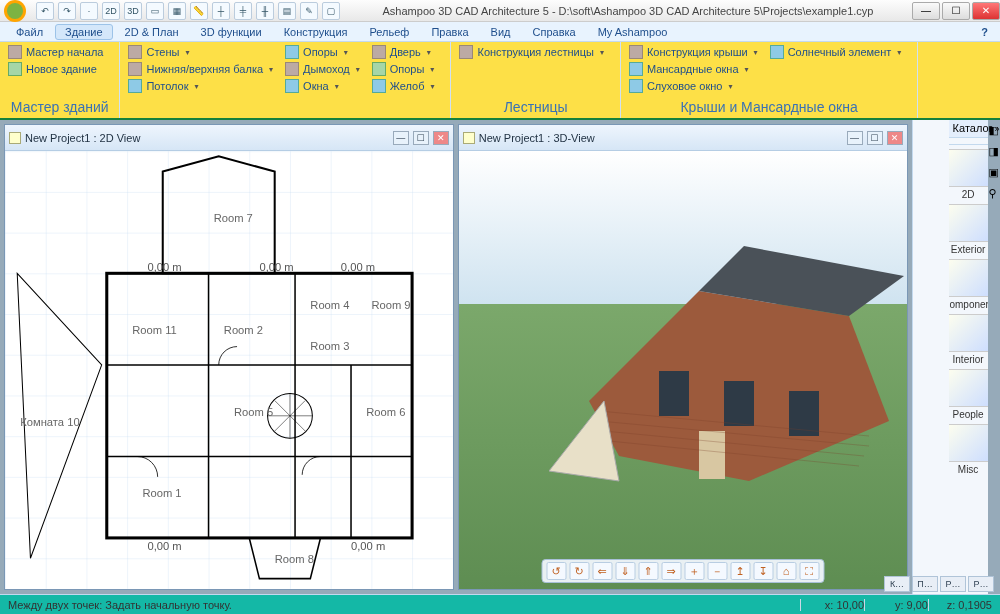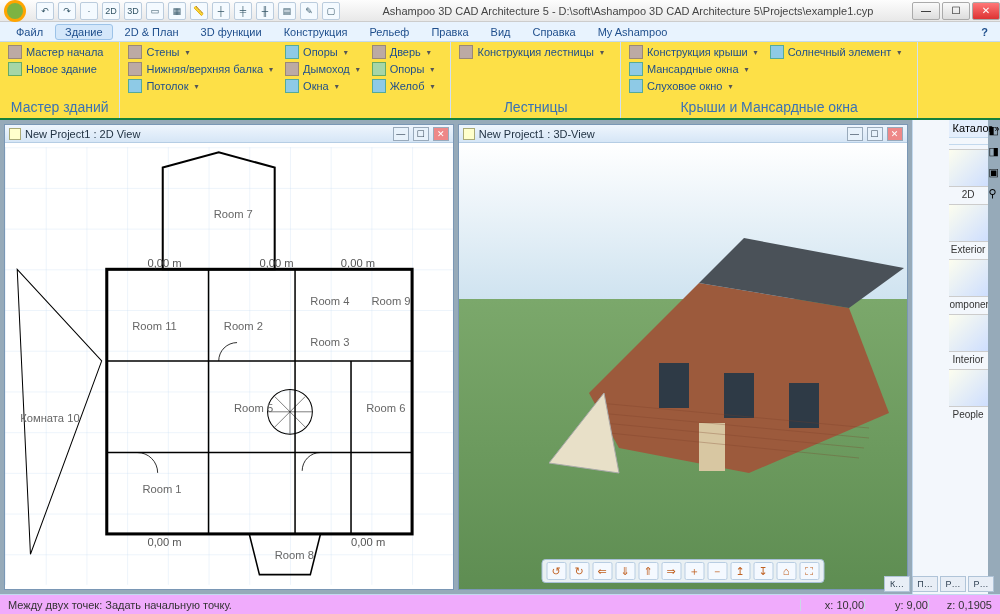--- a/index.html
+++ b/index.html
@@ -32,21 +32,21 @@
 .ribbon-btn .ico.blue { background:#8ecae6; border-color:#5a9;}
 .ribbon-btn .ico.green { background:#a5d6a7; border-color:#6a6;}
 .ribbon-btn .ico.brown { background:#bcaaa4; border-color:#987;}
 .ribbon-btn .dd { font-size:8px; color:#555; margin-left:2px;}
 .ribbon-group .caption { text-align:center; color:#3a72b5; font-size:14px; padding:1px 0 3px;}
 
 
 .workspace { position:absolute; top:120px; left:0; right:0; bottom:20px; display:flex; background:#96aab9;}
 .mdi { flex:1; display:flex; gap:4px; padding:4px;}
 .subwin { flex:1; background:#fff; border:1px solid #7a97b5; display:flex; flex-direction:column; min-width:0;}
-.subwin .swtitle { height:18px; background:linear-gradient(#eef5fd,#d6e6f6); border-bottom:1px solid #b5cde4; display:flex; align-items:center; padding:0 4px; gap:4px;}
+.subwin .swtitle { height:26px; background:linear-gradient(#eef5fd,#d6e6f6); border-bottom:1px solid #b5cde4; display:flex; align-items:center; padding:0 4px; gap:4px;}
 .subwin .swtitle .ico2 { width:12px; height:12px; background:#ffc; border:1px solid #aa7;}
 .subwin .swtitle .txt { color:#234; flex:1;}
 .subwin .swtitle .swbtn { width:16px; height:14px; border:1px solid #9ab; background:#e8f2fb; font-size:9px; display:flex; align-items:center; justify-content:center; color:#345;}
 .subwin .swtitle .swbtn.cl { background:#e88; color:#fff;}
 .subwin .content { flex:1; position:relative; overflow:hidden;}
 
 
 .plan { position:absolute; inset:0; background:#fff;}
 .plan svg { width:100%; height:100%;}
 
@@ -63,21 +63,21 @@
 .catalog .citem { width:60px; text-align:center;}
 .catalog .citem .thumb { width:48px; height:38px; margin:0 auto 2px; border:1px solid #ccc; background:linear-gradient(135deg,#ffe,#cdf);}
 .catalog .citem .lbl { font-size:10px; color:#333;}
 .catalog-wrap { display:flex; height:100%;}
 
 
 .bottomtabs { position:absolute; right:6px; bottom:22px; height:16px; display:flex; gap:2px;}
 .bottomtabs .btab { width:26px; height:16px; background:#e8eef6; border:1px solid #b0c4d8; font-size:9px; display:flex; align-items:center; justify-content:center; color:#345;}
 
 
-.statusbar { position:absolute; left:0; right:0; bottom:0; height:20px; background:#f0abfc; border-top:1px solid #c3d9ee; display:flex; align-items:center; padding:0 8px; color:#333;}
+.statusbar { position:absolute; left:0; right:0; bottom:0; height:20px; background:#14b8a6; border-top:1px solid #c3d9ee; display:flex; align-items:center; padding:0 8px; color:#333;}
 .statusbar .msg { flex:1;}
 .statusbar .coord { width:64px; text-align:right; border-left:1px solid #cbd8e6; padding-left:6px;}
 </style>
 </head>
 <body>
 
 <div class="titlebar">
   <div class="logo"></div>
   <div class="qat">
     <div class="qat-btn">↶</div>
@@ -374,20 +374,24 @@
             <div class="lbl">Component</div>
           </div>
           <div class="citem">
             <div class="thumb"></div>
             <div class="lbl">Interior</div>
           </div>
           <div class="citem">
             <div class="thumb"></div>
             <div class="lbl">People</div>
           </div>
+          <div class="citem">
+            <div class="thumb"></div>
+            <div class="lbl">Misc</div>
+          </div>
         </div>
     </div>
     <div class="strip">
       <div style="padding:4px 1px">◧</div>
       <div style="padding:4px 1px">◨</div>
       <div style="padding:4px 1px">▣</div>
       <div style="padding:4px 1px">⚲</div>
     </div>
   </div>
 </div>

